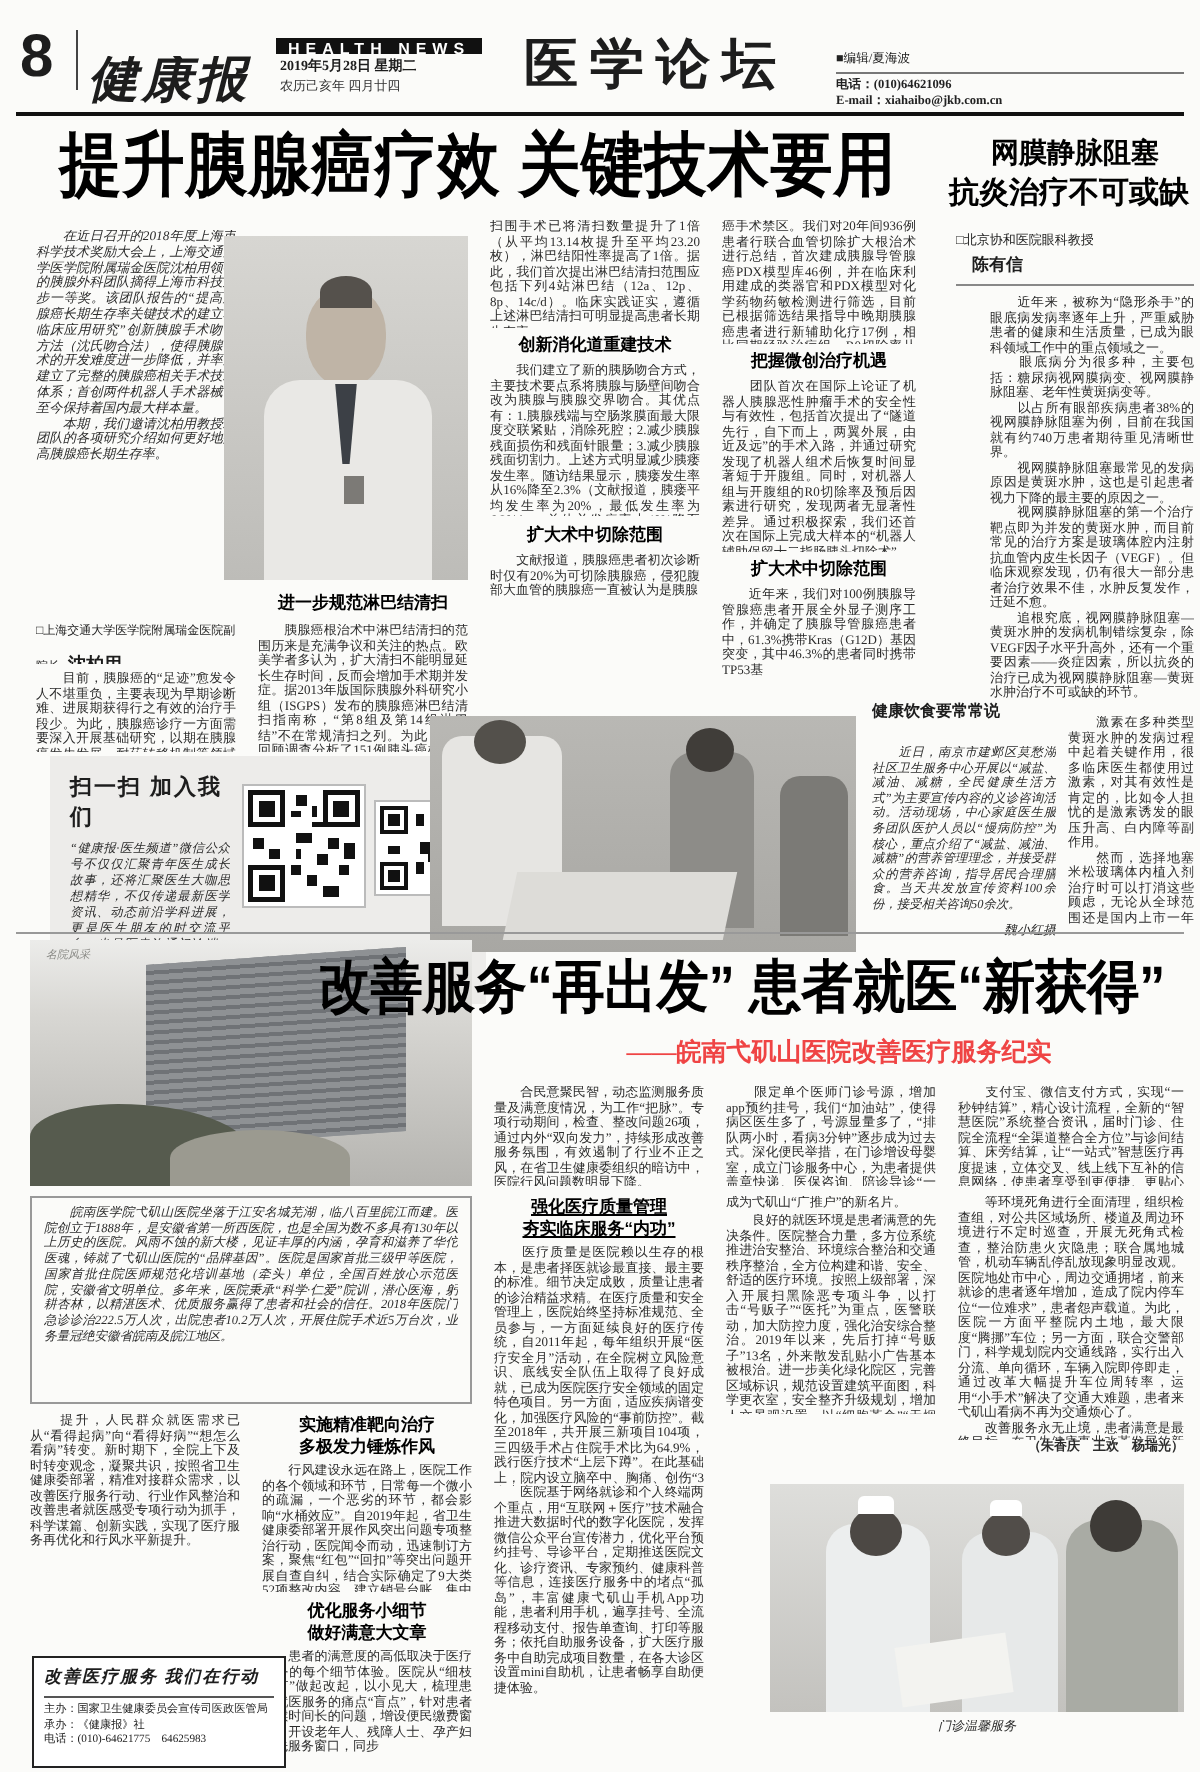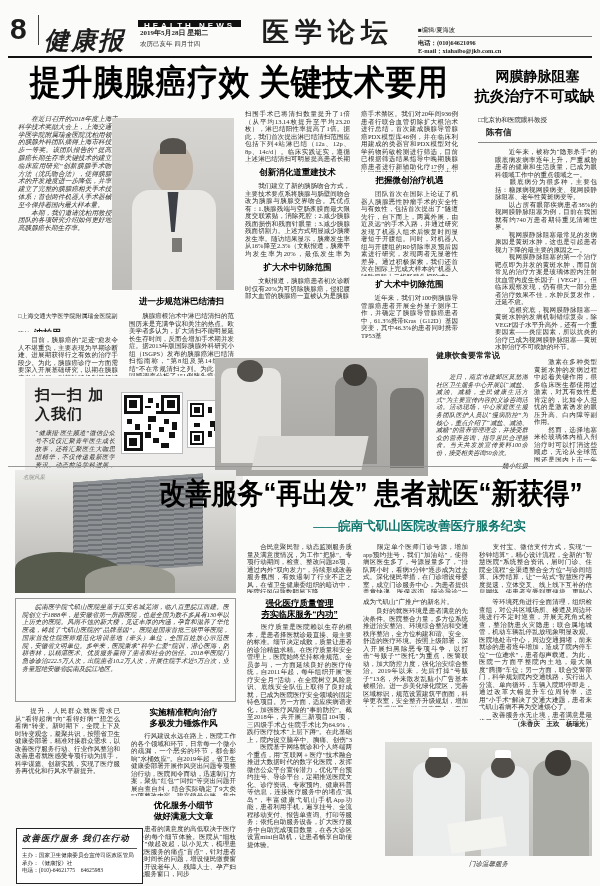--- a/index.html
+++ b/index.html
@@ -18,21 +18,21 @@
             font-size:8px;letter-spacing:3px;padding:1px 6px;display:inline-block;}
   .date-line{font-size:7px;font-weight:bold;line-height:9px;}
   .lunar-line{font-size:6.5px;color:#333;line-height:9px;}
   #section-title{font-weight:900;font-size:27px;letter-spacing:6px;font-family:"Liberation Serif",serif;}
   .contact{font-size:6.3px;line-height:8.5px;color:#222;}
   
   #lead-headline{font-family:"Liberation Sans",sans-serif;font-weight:900;font-size:31px;
                  letter-spacing:0.5px;text-align:center;transform:scaleY(1.12);color:#000;}
   #bottom-headline{font-family:"Liberation Sans",sans-serif;font-weight:900;font-size:26px;
                    text-align:center;transform:scaleY(1.1);color:#000;}
-  #bottom-subtitle{font-weight:bold;font-size:12.5px;text-align:center;color:#0f766e;}
+  #bottom-subtitle{font-weight:bold;font-size:12.5px;text-align:center;color:#ef4444;}
   
   .eye-title{font-family:"Liberation Sans",sans-serif;font-weight:bold;text-align:center;color:#000;}
   
   .photo{background:#c9c8c4;}
   
   #qr-box{background:#edecea;display:flex;padding:8px 8px 6px 10px;box-sizing:border-box;}
   .qr{background:#fff;border:1px solid #bbb;padding:2px;box-sizing:border-box;}
   
   #action-box{border:1.5px solid #222;padding:4px 5px;box-sizing:border-box;background:#fff;}
   #action-title{font-weight:bold;font-style:italic;font-size:8.5px;border-bottom:0.5px solid #555;
@@ -91,21 +91,21 @@
 
   <div class="abs body-text" style="left:361px;top:110px;width:97px;height:62px;">癌手术禁区。我们对20年间936例患者行联合血管切除扩大根治术进行总结，首次建成胰腺导管腺癌PDX模型库46例，并在临床利用建成的类器官和PDX模型对化学药物药敏检测进行筛选，目前已根据筛选结果指导中晚期胰腺癌患者进行新辅助化疗17例，相比同期经验治疗组，R0切除率从26.3%提高到67.1%，1年生存率从74.1%提高到91.7%。</div>
   <div class="abs sec-head" style="left:361px;top:175px;width:97px;height:12px;">把握微创治疗机遇</div>
   <div class="abs body-text" style="left:361px;top:190px;width:97px;height:86px;">　　团队首次在国际上论证了机器人胰腺恶性肿瘤手术的安全性与有效性，包括首次提出了“隧道先行，自下而上，两翼外展，由近及远”的手术入路，并通过研究发现了机器人组术后恢复时间显著短于开腹组。同时，对机器人组与开腹组的R0切除率及预后因素进行研究，发现两者无显著性差异。通过积极探索，我们还首次在国际上完成大样本的“机器人辅助保留十二指肠胰头切除术”。
 　　多年来，团队在全国推广应用外科关键技术，全面提高胰腺癌长期生存率。</div>
   <div class="abs sec-head" style="left:361px;top:279px;width:97px;height:12px;">扩大术中切除范围</div>
   <div class="abs body-text" style="left:361px;top:294px;width:97px;height:61px;">　　近年来，我们对100例胰腺导管腺癌患者开展全外显子测序工作，并确定了胰腺导管腺癌患者中，61.3%携带Kras（G12D）基因突变，其中46.3%的患者同时携带TP53基</div>
 
   <div class="abs" id="qr-box" style="left:25px;top:378px;width:218px;height:124px;">
     <div style="flex:1;min-width:0;">
-      <div style="font-weight:bold;font-size:15px;letter-spacing:1px;margin-bottom:5px;font-family:'Liberation Sans',sans-serif;">扫一扫 加入我们</div>
+      <div style="font-weight:bold;font-size:11px;letter-spacing:1px;margin-bottom:5px;font-family:'Liberation Sans',sans-serif;">扫一扫 加入我们</div>
       <div class="body-text italic-text" style="font-size:6.2px;line-height:8px;height:88px;overflow:hidden;">“健康报·医生频道”微信公众号不仅仅汇聚青年医生成长故事，还将汇聚医生大咖思想精华，不仅传递最新医学资讯、动态前沿学科进展，更是医生朋友的时交流平台，也是医患沟通门诊端、新锐思想碰撞点、掌起手机、答案揭晓，请到健康报·医生频道来。</div>
     </div>
     <div class="qr" style="width:62px;height:62px;margin:6px 4px 0 6px;flex:none;">
       <svg viewBox="0 0 21 21" width="56" height="56" shape-rendering="crispEdges">
         <rect x="0" y="0" width="7" height="7" fill="#111"></rect>
           <rect x="1" y="1" width="5" height="5" fill="#fff"></rect>
           <rect x="2" y="2" width="3" height="3" fill="#111"></rect>
         <rect x="14" y="0" width="7" height="7" fill="#111"></rect>
           <rect x="15" y="1" width="5" height="5" fill="#fff"></rect>
           <rect x="16" y="2" width="3" height="3" fill="#111"></rect>

